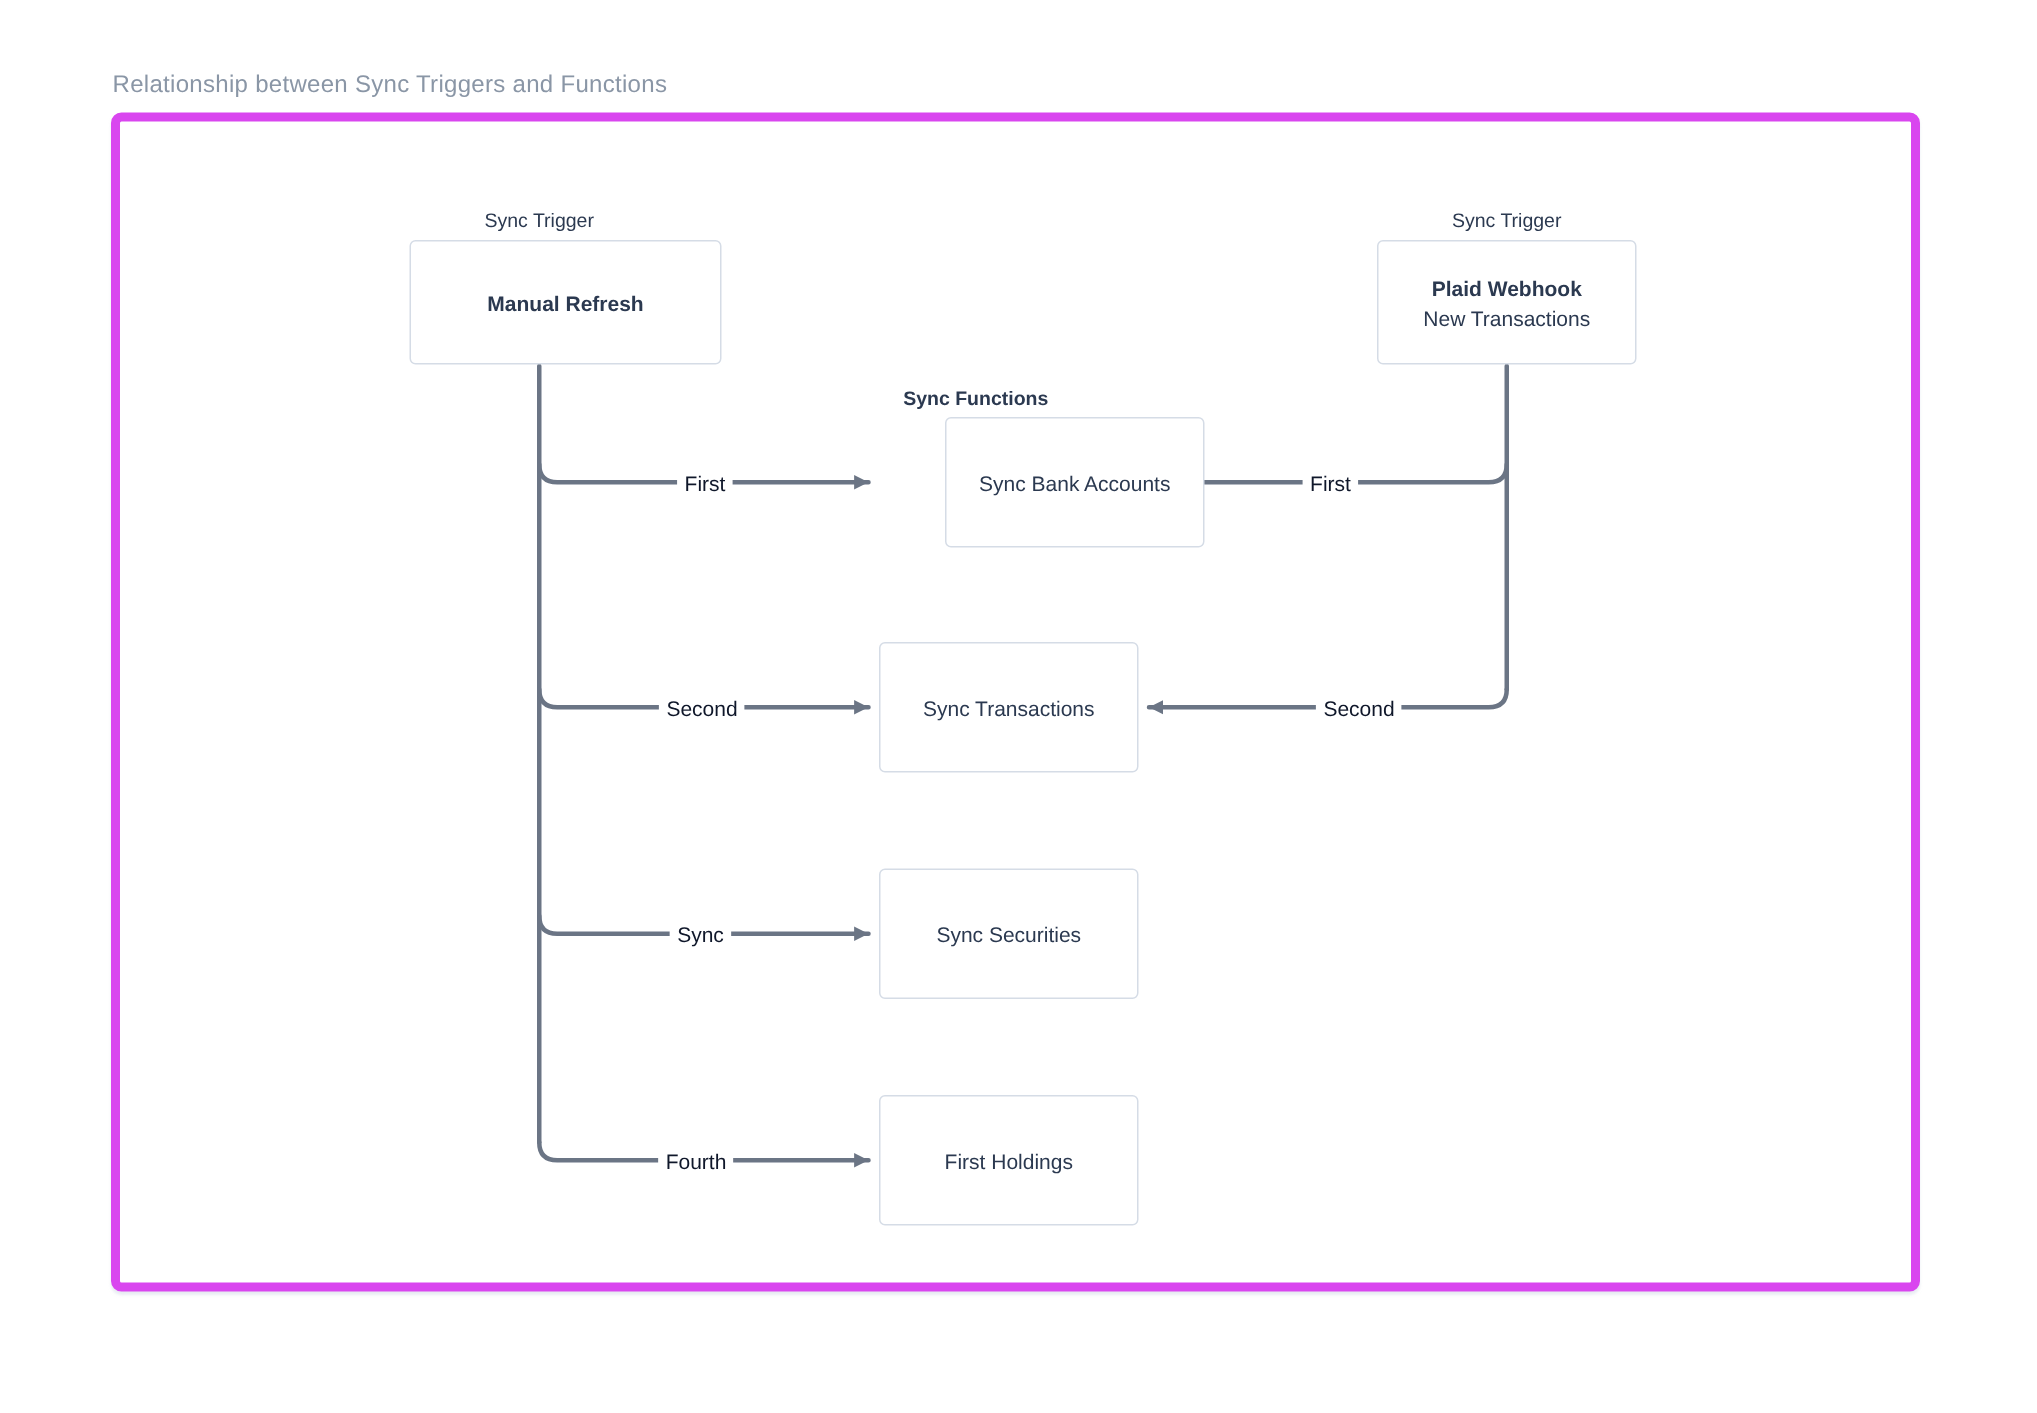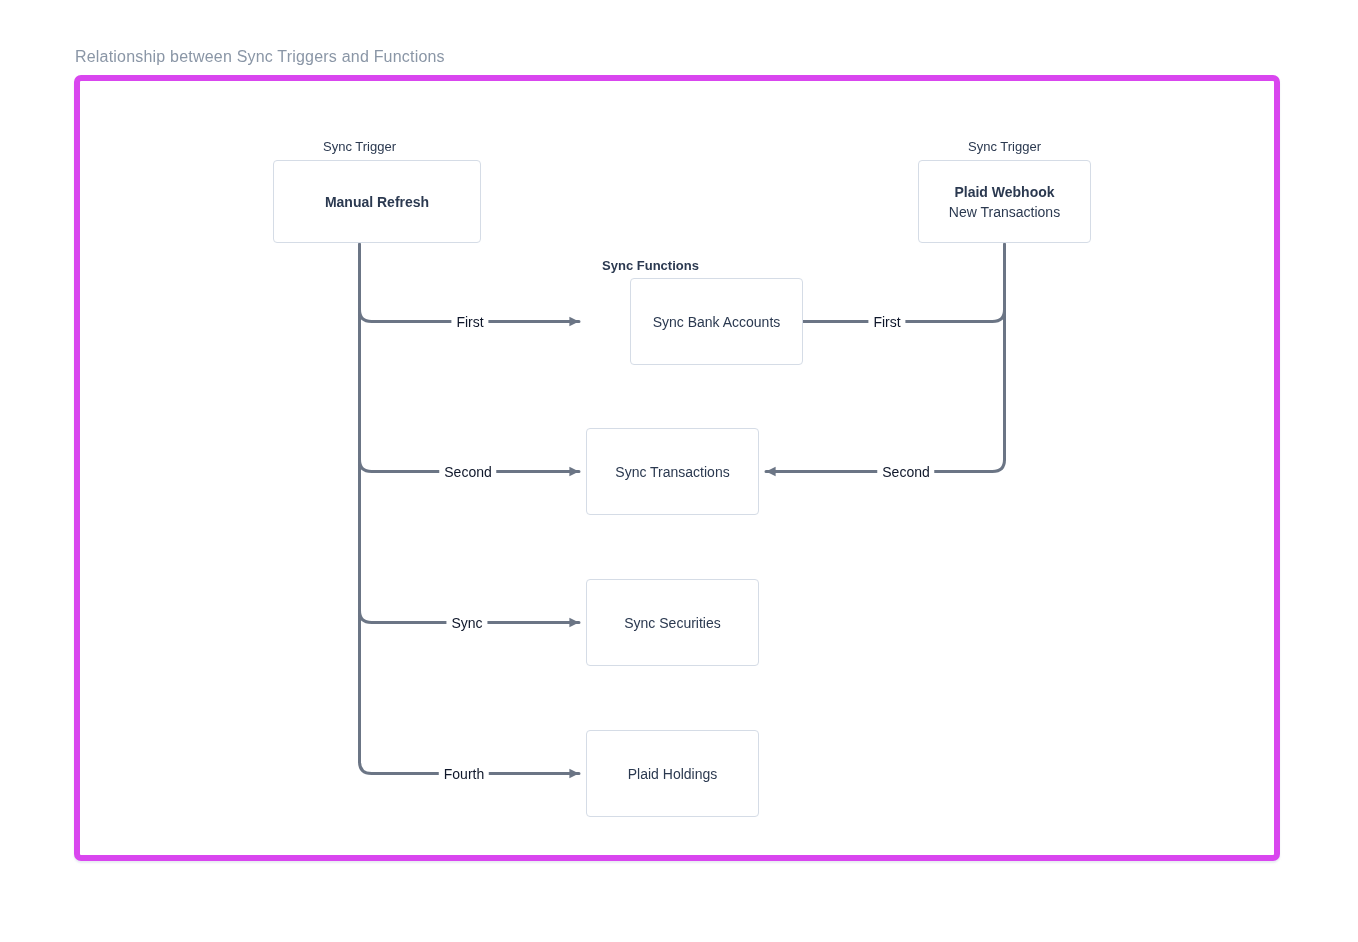--- a/index.html
+++ b/index.html
@@ -130,21 +130,21 @@
   <div class="node node-fn-0">
     <div>Sync Bank Accounts</div>
   </div>
   <div class="node node-fn-2">
     <div>Sync Securities</div>
   </div>
   <div class="node node-fn-1">
     <div>Sync Transactions</div>
   </div>
   <div class="node node-fn-3">
-    <div>Plaid Holdings</div>
+    <div>First Holdings</div>
   </div>
 
   <span class="edge-label el-m-0">First</span>
   <span class="edge-label el-m-1">Second</span>
   <span class="edge-label el-m-2">Sync</span>
   <span class="edge-label el-m-3">Fourth</span>
   <span class="edge-label el-w-0">First</span>
   <span class="edge-label el-w-1">Second</span>
 
 </div>

